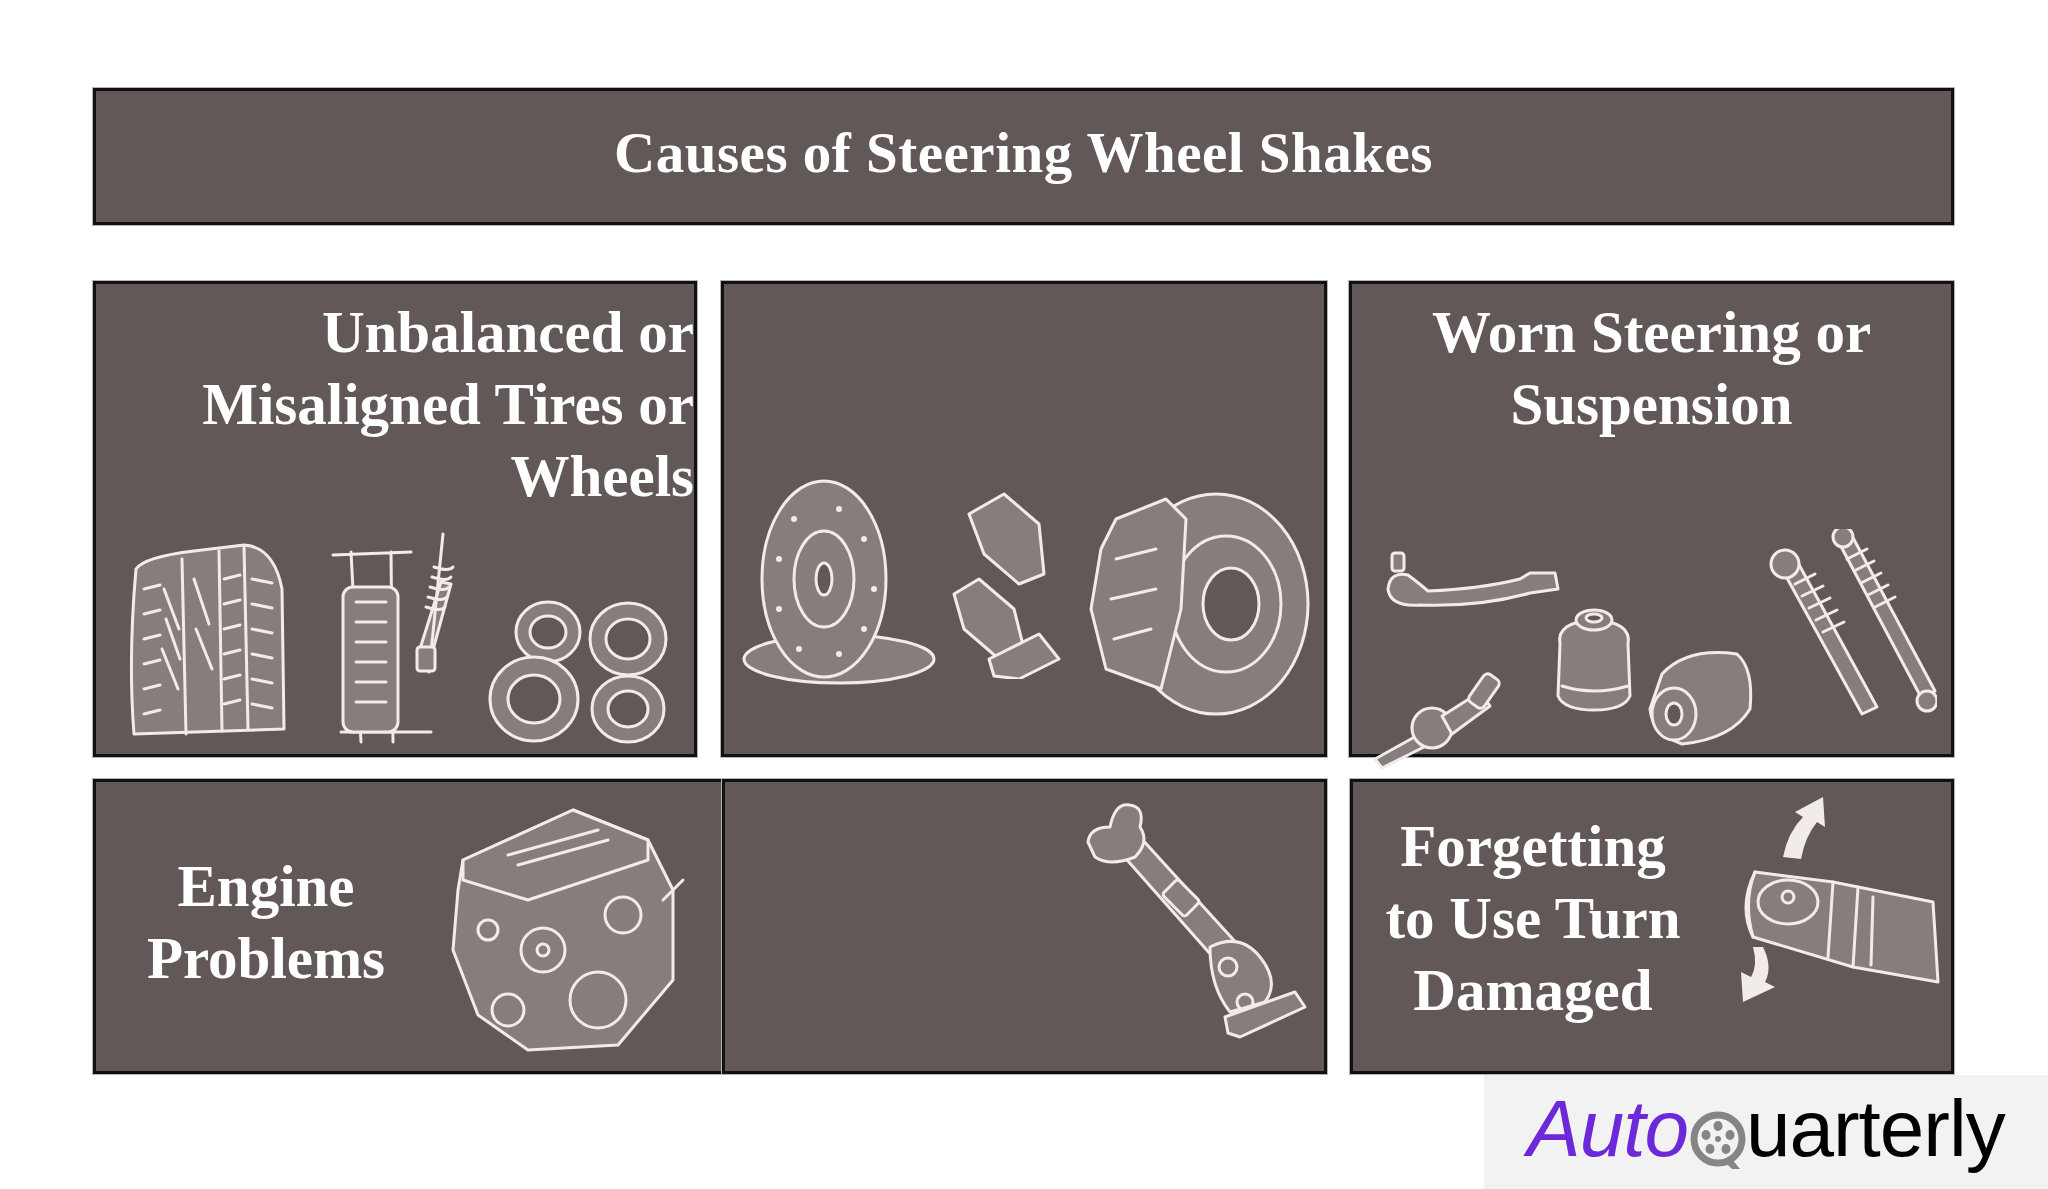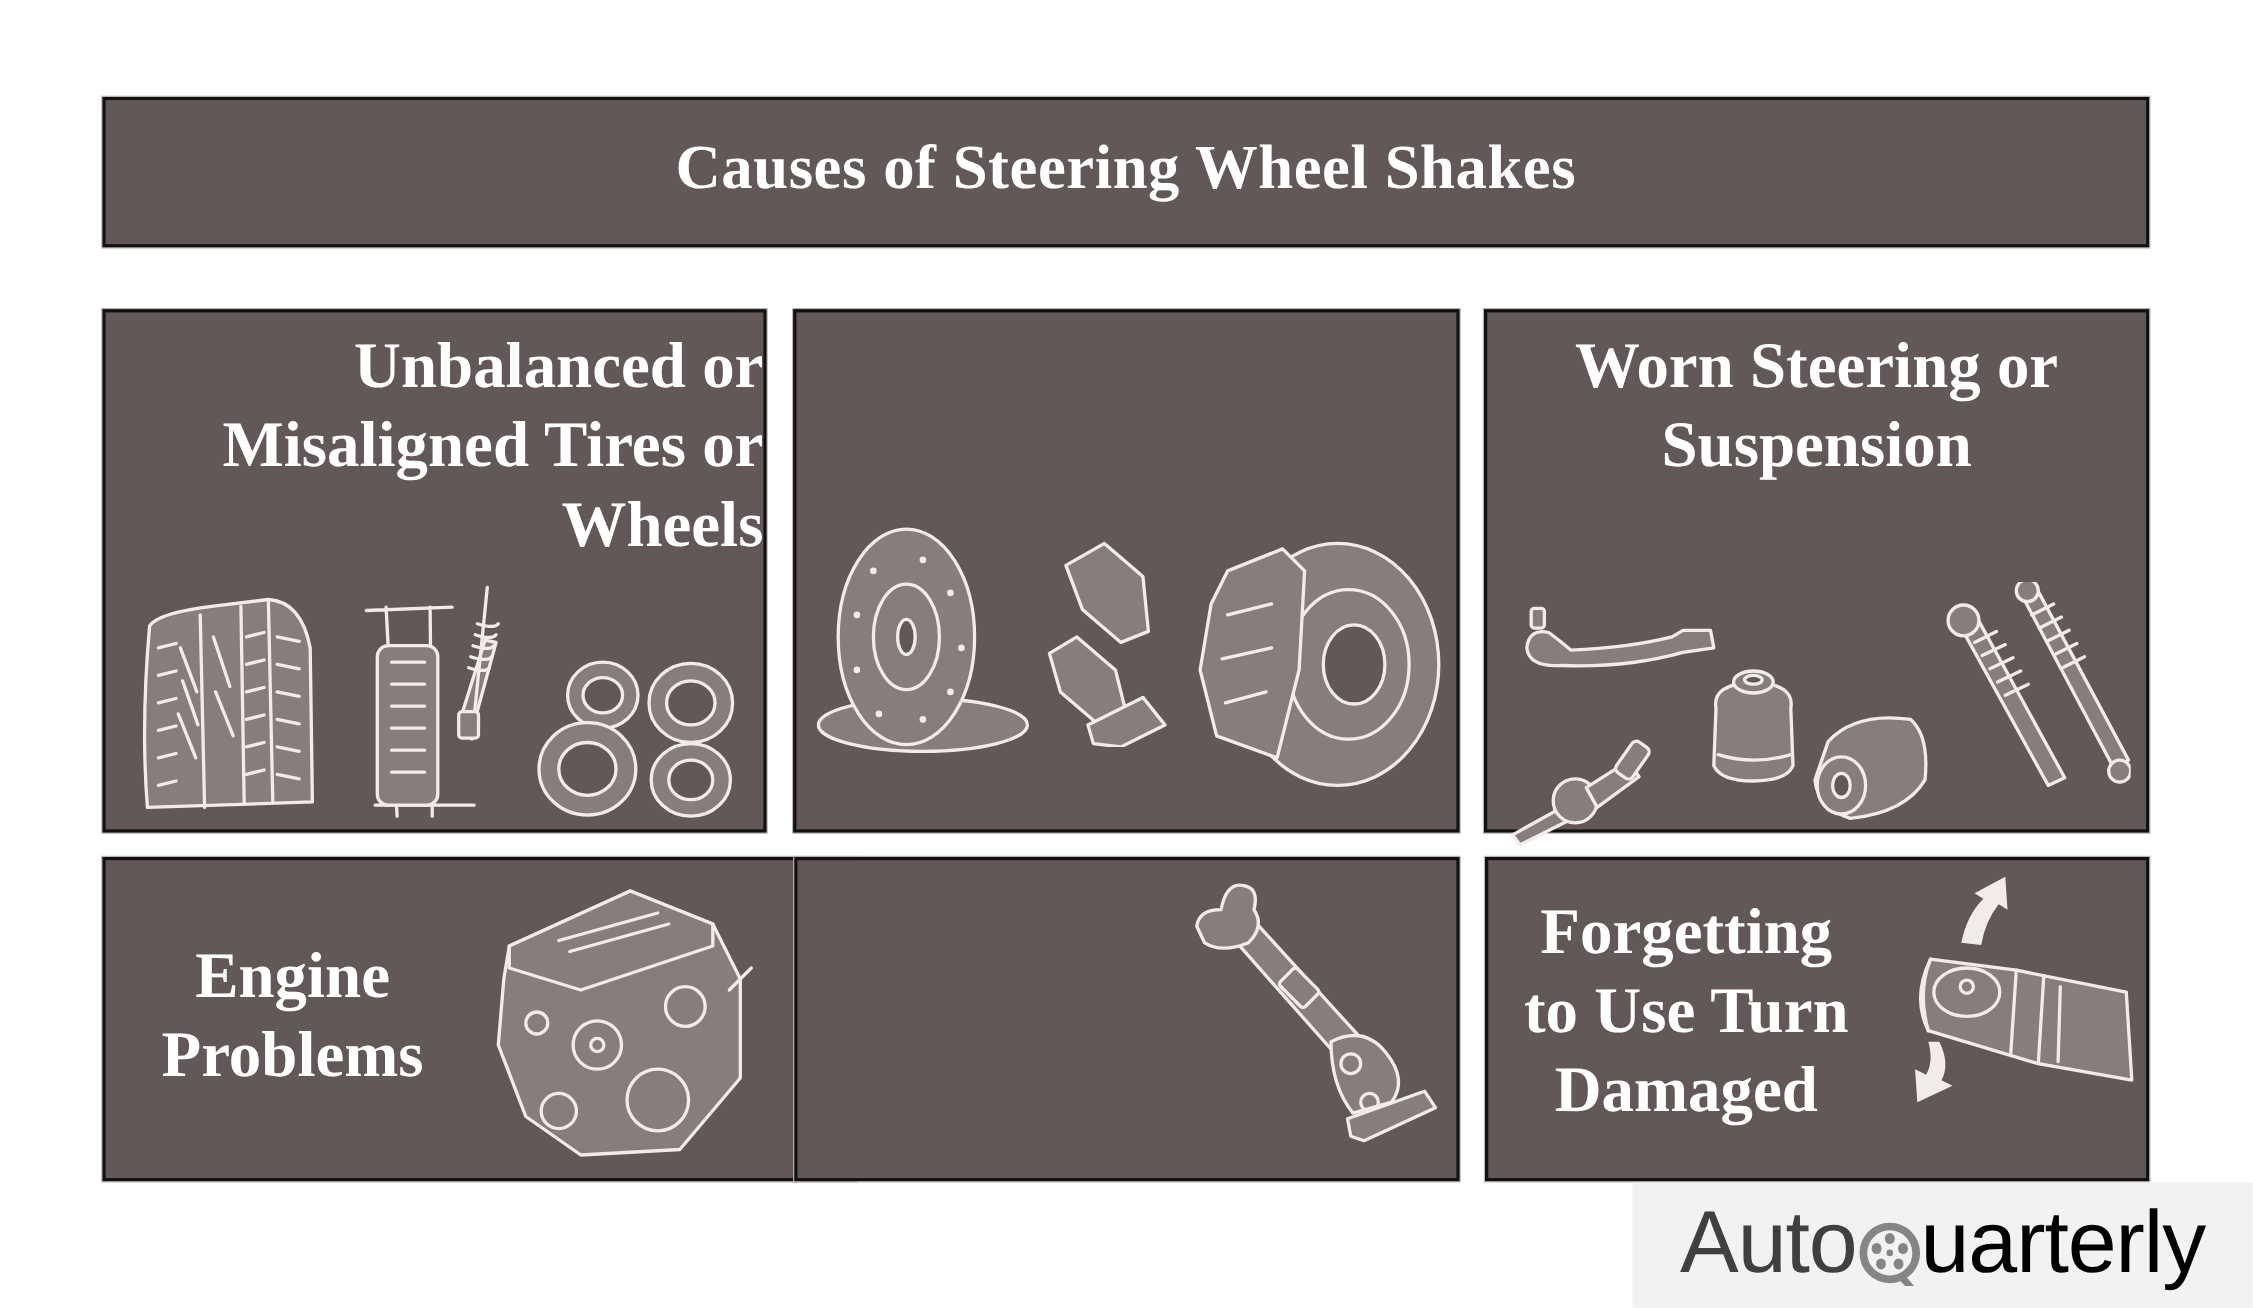--- a/index.html
+++ b/index.html
@@ -39,21 +39,21 @@
 
   #logo-box {
     position: absolute; left: 1484px; top: 1075px; width: 564px; height: 114px;
     background: #f2f2f2; display: flex; align-items: center; justify-content: center;
   }
   .logo-text {
     font-family: "Liberation Sans", "DejaVu Sans", sans-serif;
     font-size: 80px; font-weight: normal; letter-spacing: -1px;
     display: flex; align-items: center; transform: translateY(-3px);
   }
-  .logo-auto { color: #404040; }
+  .logo-auto { color: #6d28d9; font-style: italic; }
   .logo-quarterly { color: #000000; }
   .logo-wheel { width: 56px; height: 62px; display: inline-block; margin: 0 0 0 2px; }
 </style>
 </head>
 <body>
 
 <div id="title-box" class="panel">
   <h1>Causes of Steering Wheel Shakes</h1>
 </div>
 

